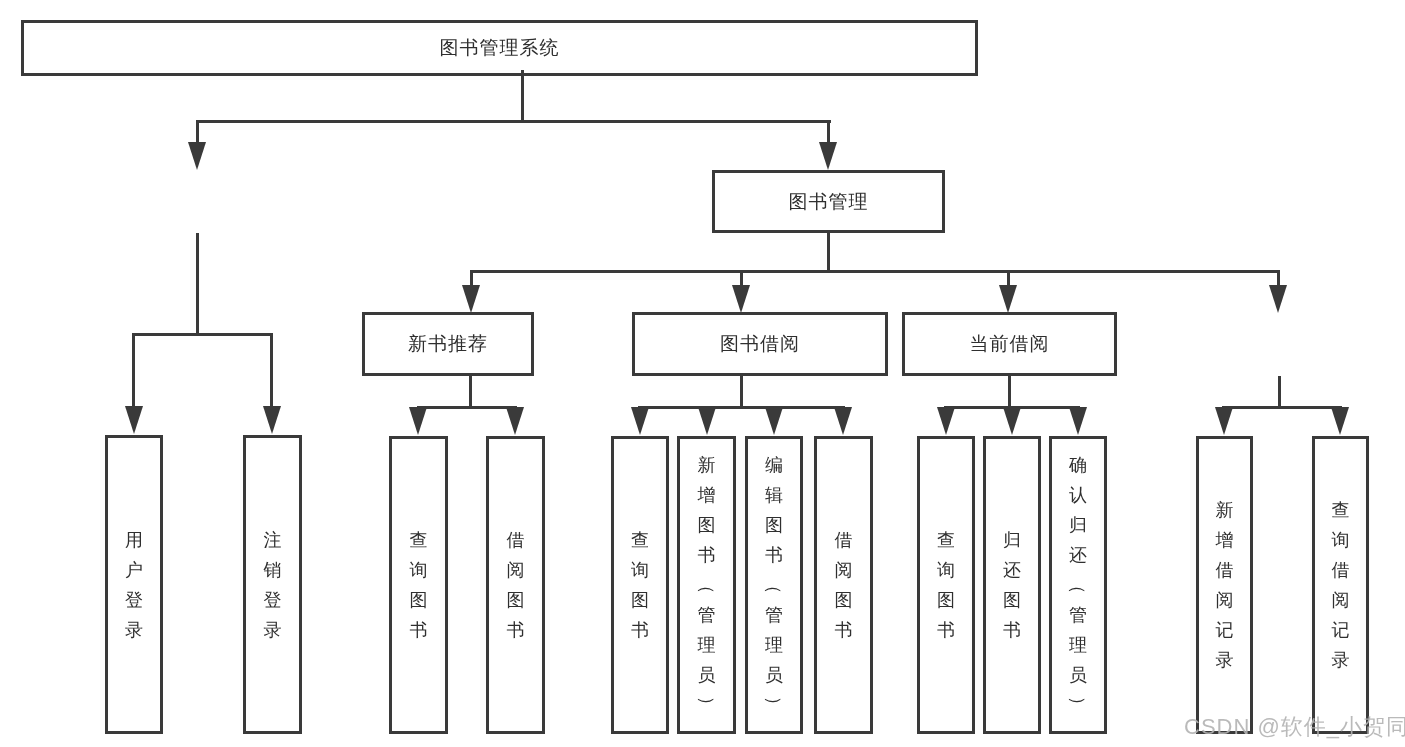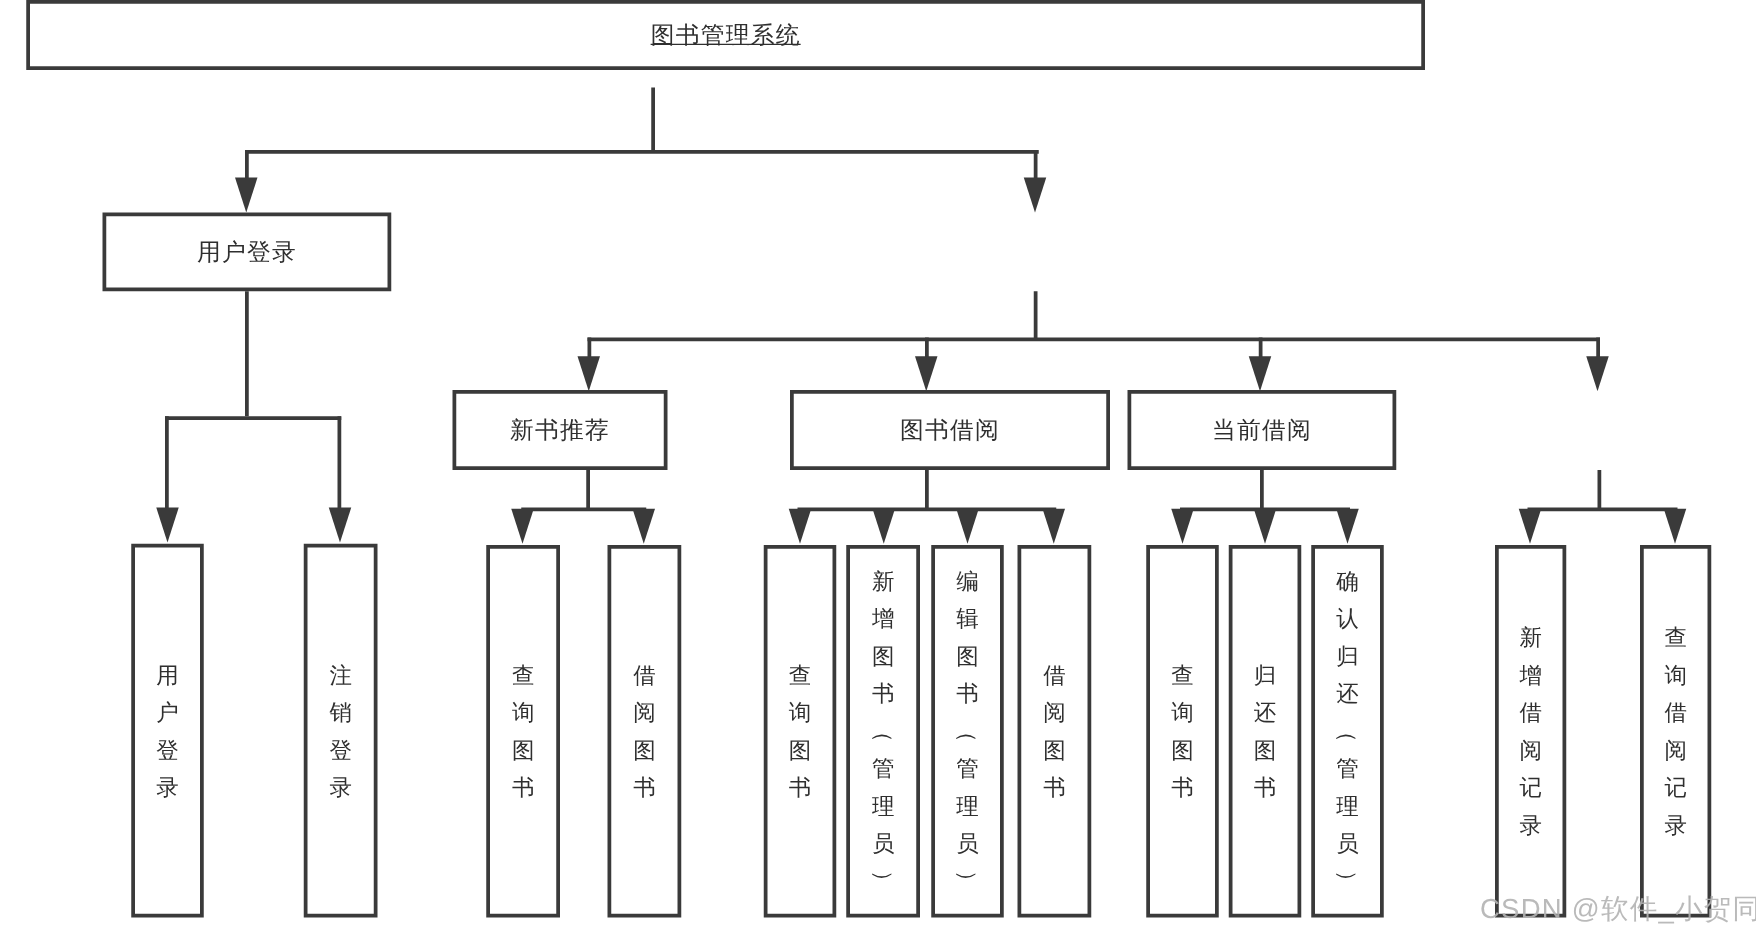--- a/index.html
+++ b/index.html
@@ -47,30 +47,30 @@
     left:1184px;top:712px;
     font-size:22px;color:var(--wm);
     opacity:.9;letter-spacing:1px;white-space:nowrap;
   }
 </style>
 </head>
 <body>
 
 <div id="stage">
 
-  <div class="box" style="left:21px;top:0;width:1119px;height:56px;text-decoration:underline;">图书管理系统</div>
+  <div class="box" style="left:21px;top:20px;width:957px;height:56px;">图书管理系统</div>
 
   <div class="vline" style="left:521px;top:70px;height:51px;"></div>
   <div class="hline" style="left:196px;top:120px;width:635px;"></div>
   <div class="vline" style="left:196px;top:120px;height:26px;"></div>
   <div class="vline" style="left:827px;top:120px;height:26px;"></div>
   <div class="arrow" style="left:188px;top:142px;"></div>
   <div class="arrow" style="left:819px;top:142px;"></div>
 
-  <div class="box" style="left:82px;top:170px;width:231px;height:63px;">用户登录</div>
+  <div class="box" style="left:712px;top:170px;width:233px;height:63px;">图书管理</div>
 
   <div class="vline" style="left:196px;top:233px;height:100px;"></div>
   <div class="hline" style="left:132px;top:333px;width:141px;"></div>
   <div class="vline" style="left:132px;top:333px;height:76px;"></div>
   <div class="vline" style="left:270px;top:333px;height:76px;"></div>
   <div class="arrow" style="left:125px;top:406px;"></div>
   <div class="arrow" style="left:263px;top:406px;"></div>
 
   <div class="vline" style="left:827px;top:233px;height:39px;"></div>
   <div class="hline" style="left:470px;top:270px;width:810px;"></div>

